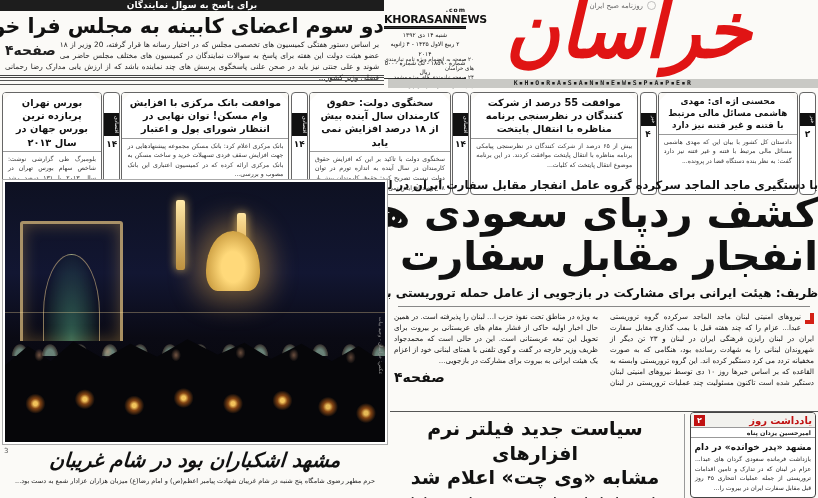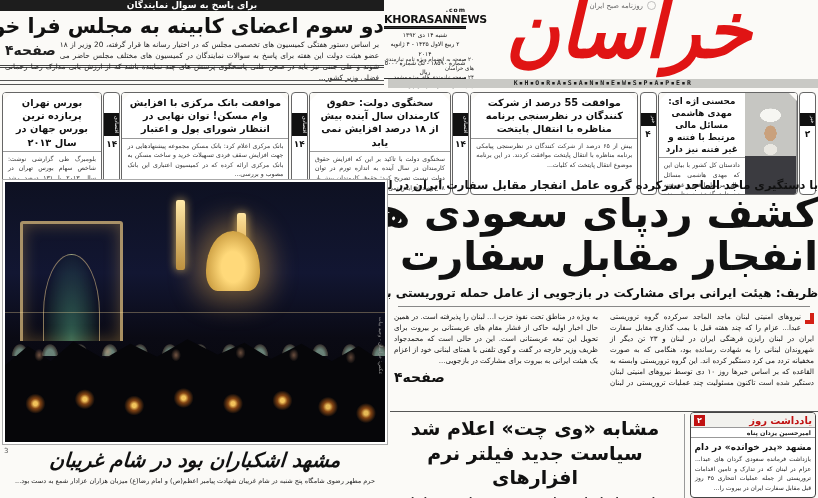--- a/index.html
+++ b/index.html
@@ -1,21 +1,21 @@
 <!DOCTYPE html>
 <html lang="fa"><head>
 <meta charset="utf-8">
 <style>
   html,body{margin:0;padding:0;background:#e8e7e3;}
   *{box-sizing:border-box;}
   .page{position:relative;width:818px;height:498px;background:#fbfaf7;overflow:hidden;
         font-family:"DejaVu Sans",sans-serif;color:#111;}
 
   
-  #topleft{position:absolute;left:0;top:0;width:384px;height:68px;border-bottom:3px double #444;direction:rtl;}
+  #topleft{position:absolute;left:0;top:0;width:384px;height:78px;border-bottom:3px double #444;direction:rtl;}
   .kickerbar{background:#1d1d1d;color:#fff;font-size:9px;height:11px;line-height:11px;text-align:center;font-weight:bold;}
   .tl-head{font-size:20.5px;font-weight:bold;text-align:center;white-space:nowrap;margin-top:3px;letter-spacing:-.5px;}
   .tl-body{font-size:7.3px;line-height:1.5;text-align:justify;text-align-last:right;padding:2px 5px 0;color:#222;}
   .pageref{float:left;font-weight:bold;font-size:14px;margin-right:4px;}
 
   
   #mast{position:absolute;left:372px;top:0;width:434px;height:78px;}
   .m-title{position:absolute;right:10px;top:-8px;width:335px;text-align:center;font-size:74px;line-height:1.05;
            font-weight:bold;font-style:italic;color:#e01414;transform:scaleY(1.05);}
   .m-emblem{position:absolute;right:150px;top:1px;width:9px;height:9px;border:1px solid #999;border-radius:50%;opacity:.6;}
@@ -38,21 +38,21 @@
   .bx{border:1px solid #666;border-radius:4px;position:relative;background:#fff;direction:rtl;display:flex;flex-direction:column;overflow:hidden;}
   .bx::before{content:"";position:absolute;top:0;left:0;border:4px solid transparent;border-top-color:#fbfaf7;border-left-color:#fbfaf7;}
   .bx::after{content:"";position:absolute;top:0;right:0;border:4px solid transparent;border-top-color:#fbfaf7;border-right-color:#fbfaf7;}
   .bx-h{font-size:9.8px;font-weight:bold;text-align:center;padding:3px 5px 2px;border-bottom:1px solid #999;
         line-height:1.35;min-height:32px;display:flex;align-items:center;justify-content:center;}
   .bx-b{font-size:6.2px;line-height:1.55;text-align:justify;text-align-last:right;padding:2px 5px;color:#333;flex:1;overflow:hidden;}
   .pcol{width:17px;border:1px solid #666;border-radius:4px;background:#fff;display:flex;flex-direction:column;align-items:center;position:relative;flex:none;}
   .pcol .cat{margin-top:20px;background:#111;color:#fff;writing-mode:vertical-rl;font-size:5px;line-height:1;
              padding:3px 0;width:100%;text-align:center;}
   .pcol .num{font-size:9px;font-weight:bold;margin-top:3px;}
-  .bx5{flex-direction:row;}
+  .bx5{flex-direction:column;}
   .b5content{flex:1;display:flex;flex-direction:column;overflow:hidden;}
   .portrait{width:52px;flex:none;border-right:1px solid #999;
     background-color:#c6c6c2;
     background-image:
       radial-gradient(ellipse 17px 11px at 50% 22%, #f6f6f2 60%, transparent 62%),
       radial-gradient(ellipse 10px 13px at 50% 40%, #c9a17d 60%, transparent 62%),
       radial-gradient(ellipse 11px 9px at 50% 56%, #e9e7e1 60%, transparent 62%),
       linear-gradient(180deg, transparent 62%, #3b3b40 62%);}
 
   
@@ -226,22 +226,22 @@
     <div class="ms-body">
       <span class="lead-mark"></span>
       <span>نیروهای امنیتی لبنان ماجد الماجد سرکرده گروه تروریستی عبدا... عزام را که چند هفته قبل با بمب گذاری مقابل سفارت ایران در لبنان رایزن فرهنگی ایران در لبنان و ۲۳ تن دیگر از شهروندان لبنانی را به شهادت رسانده بود، هنگامی که به صورت مخفیانه تردد می کرد دستگیر کرده اند. این گروه تروریستی وابسته به القاعده که بر اساس خبرها روز ۱۰ دی توسط نیروهای امنیتی لبنان</span>
       <span>دستگیر شده است تاکنون مسئولیت چند عملیات تروریستی در لبنان به ویژه در مناطق تحت نفوذ حزب ا... لبنان را پذیرفته است. در همین حال اخبار اولیه حاکی از فشار مقام های عربستانی بر بیروت برای تحویل این تبعه عربستانی است. این در حالی است که محمدجواد ظریف وزیر خارجه در گفت و گوی تلفنی با همتای لبنانی خود از اعزام یک هیئت ایرانی به بیروت برای مشارکت در بازجویی...</span>
       <span class="pageref">صفحه۴</span>
     </div>
     <div class="ms-bottomrule"></div>
   </div>
 
   <div id="filterstory">
+    <div class="f-h">سیاست جدید فیلتر نرم افزارهای</div>
     <div class="f-h">مشابه «وی چت» اعلام شد</div>
-    <div class="f-h">سیاست جدید فیلتر نرم افزارهای</div>
     <div class="f-sub">فیلتر نرم افزارهای مشابه وی چت به بعد از تقویت انواع مشابه داخلی موکول شد</div>
 
   </div>
   <div class="vrule"></div>
 
   <div id="notebox">
     <div class="n-head">
       <div class="n-label">یادداشت روز</div>
       <div class="n-badge">۲</div>
     </div>

